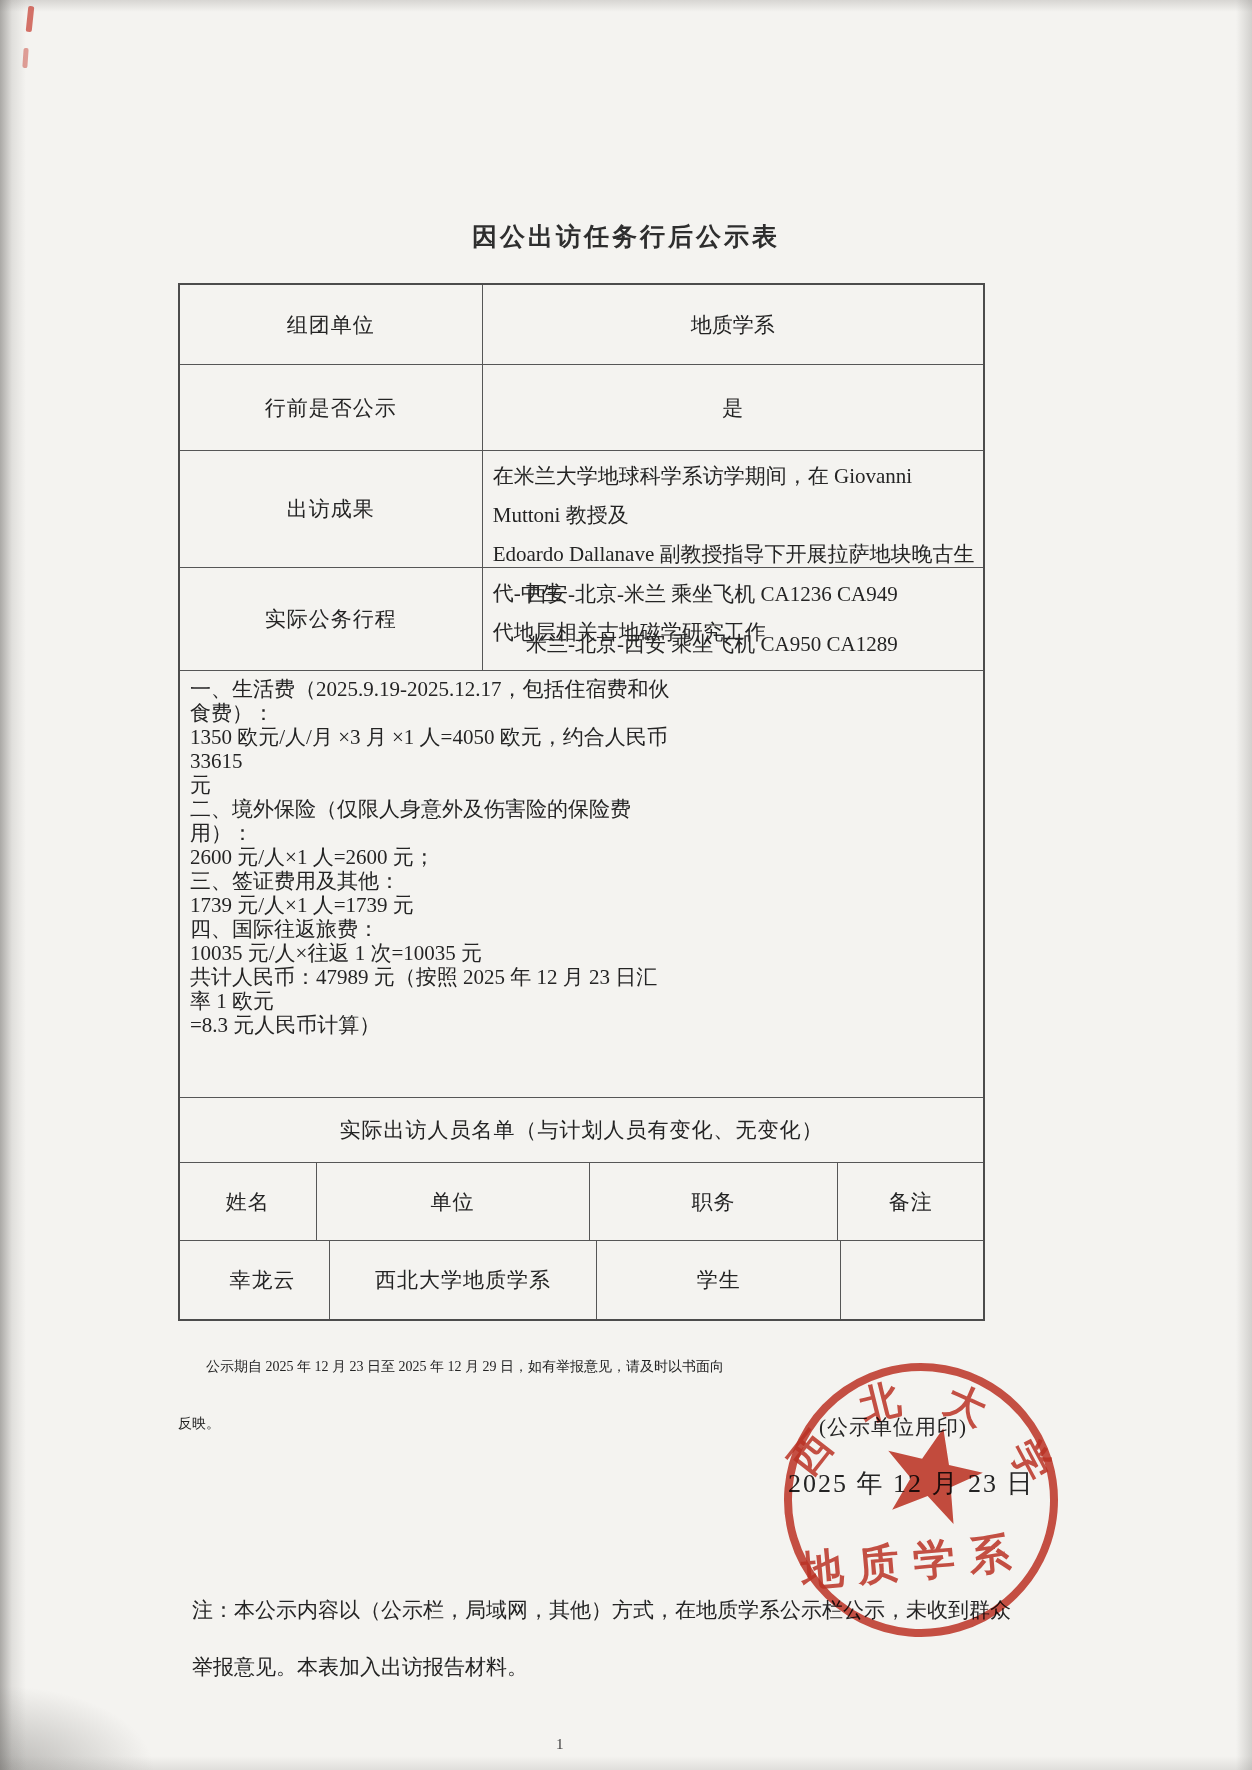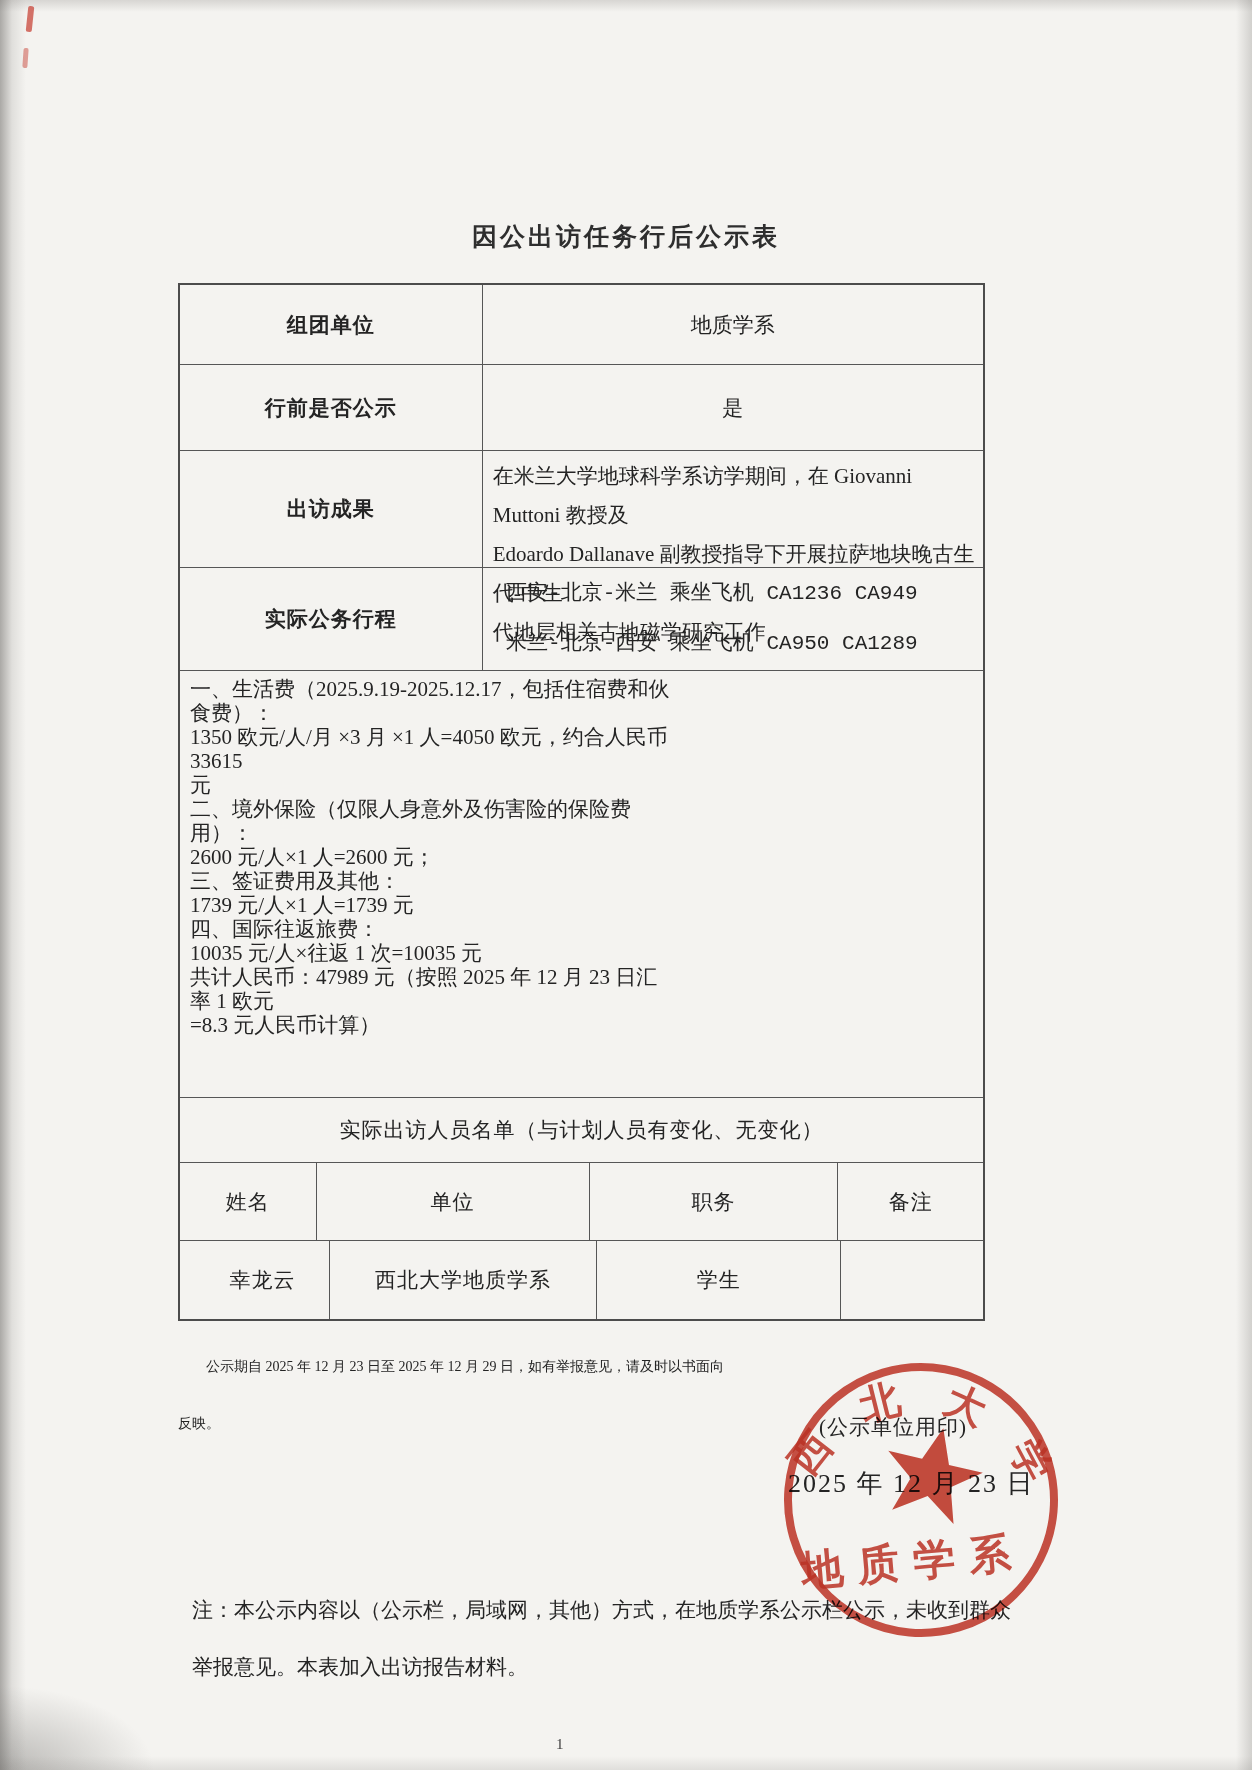--- a/index.html
+++ b/index.html
@@ -26,29 +26,29 @@
   .form-table {
     position:absolute; left:178px; top:283px; width:807px;
     border:2px solid #4c4c4c; background:transparent;
     font-size:21px; color:#242424;
   }
   .trow { display:flex; border-bottom:1.6px solid #565656; }
   .trow:last-child { border-bottom:none; }
   .lbl {
     width:37.7%; border-right:1.6px solid #565656;
     display:flex; align-items:center; justify-content:center;
-    text-align:center; letter-spacing:1px;font-weight:bold;
+    text-align:center; letter-spacing:1px;
   }
   .val { width:62.3%; display:flex; align-items:center; justify-content:center; text-align:center; }
   .val.left { justify-content:flex-start; text-align:left; padding:6px 8px 6px 10px; align-items:flex-start; }
   .pre { white-space:pre-line; }
   .r1 { height:80px; } .r2 { height:86px; } .r3 { height:117px; }
   .r4 { height:103px; } .r5 { height:427px; }
   .r3 .val { line-height:39px; }
-  .r4 .val { line-height:50px; padding-right:42px;font-family:Liberation Mono, monospace; }
+  .r4 .val { line-height:50px; padding-right:42px; }
   .r5 .val { line-height:24px; }
 
   .roster-title {
     height:65px; display:flex; align-items:center; justify-content:center;
     border-bottom:1.6px solid #565656; letter-spacing:1px;
   }
   .roster-head, .roster-row { display:grid; grid-template-columns:17% 34% 31% 18%; }
   .roster-head { height:78px; border-bottom:1.6px solid #565656; }
   .roster-row { height:78px;padding-left:16px; }
   .rcell {

